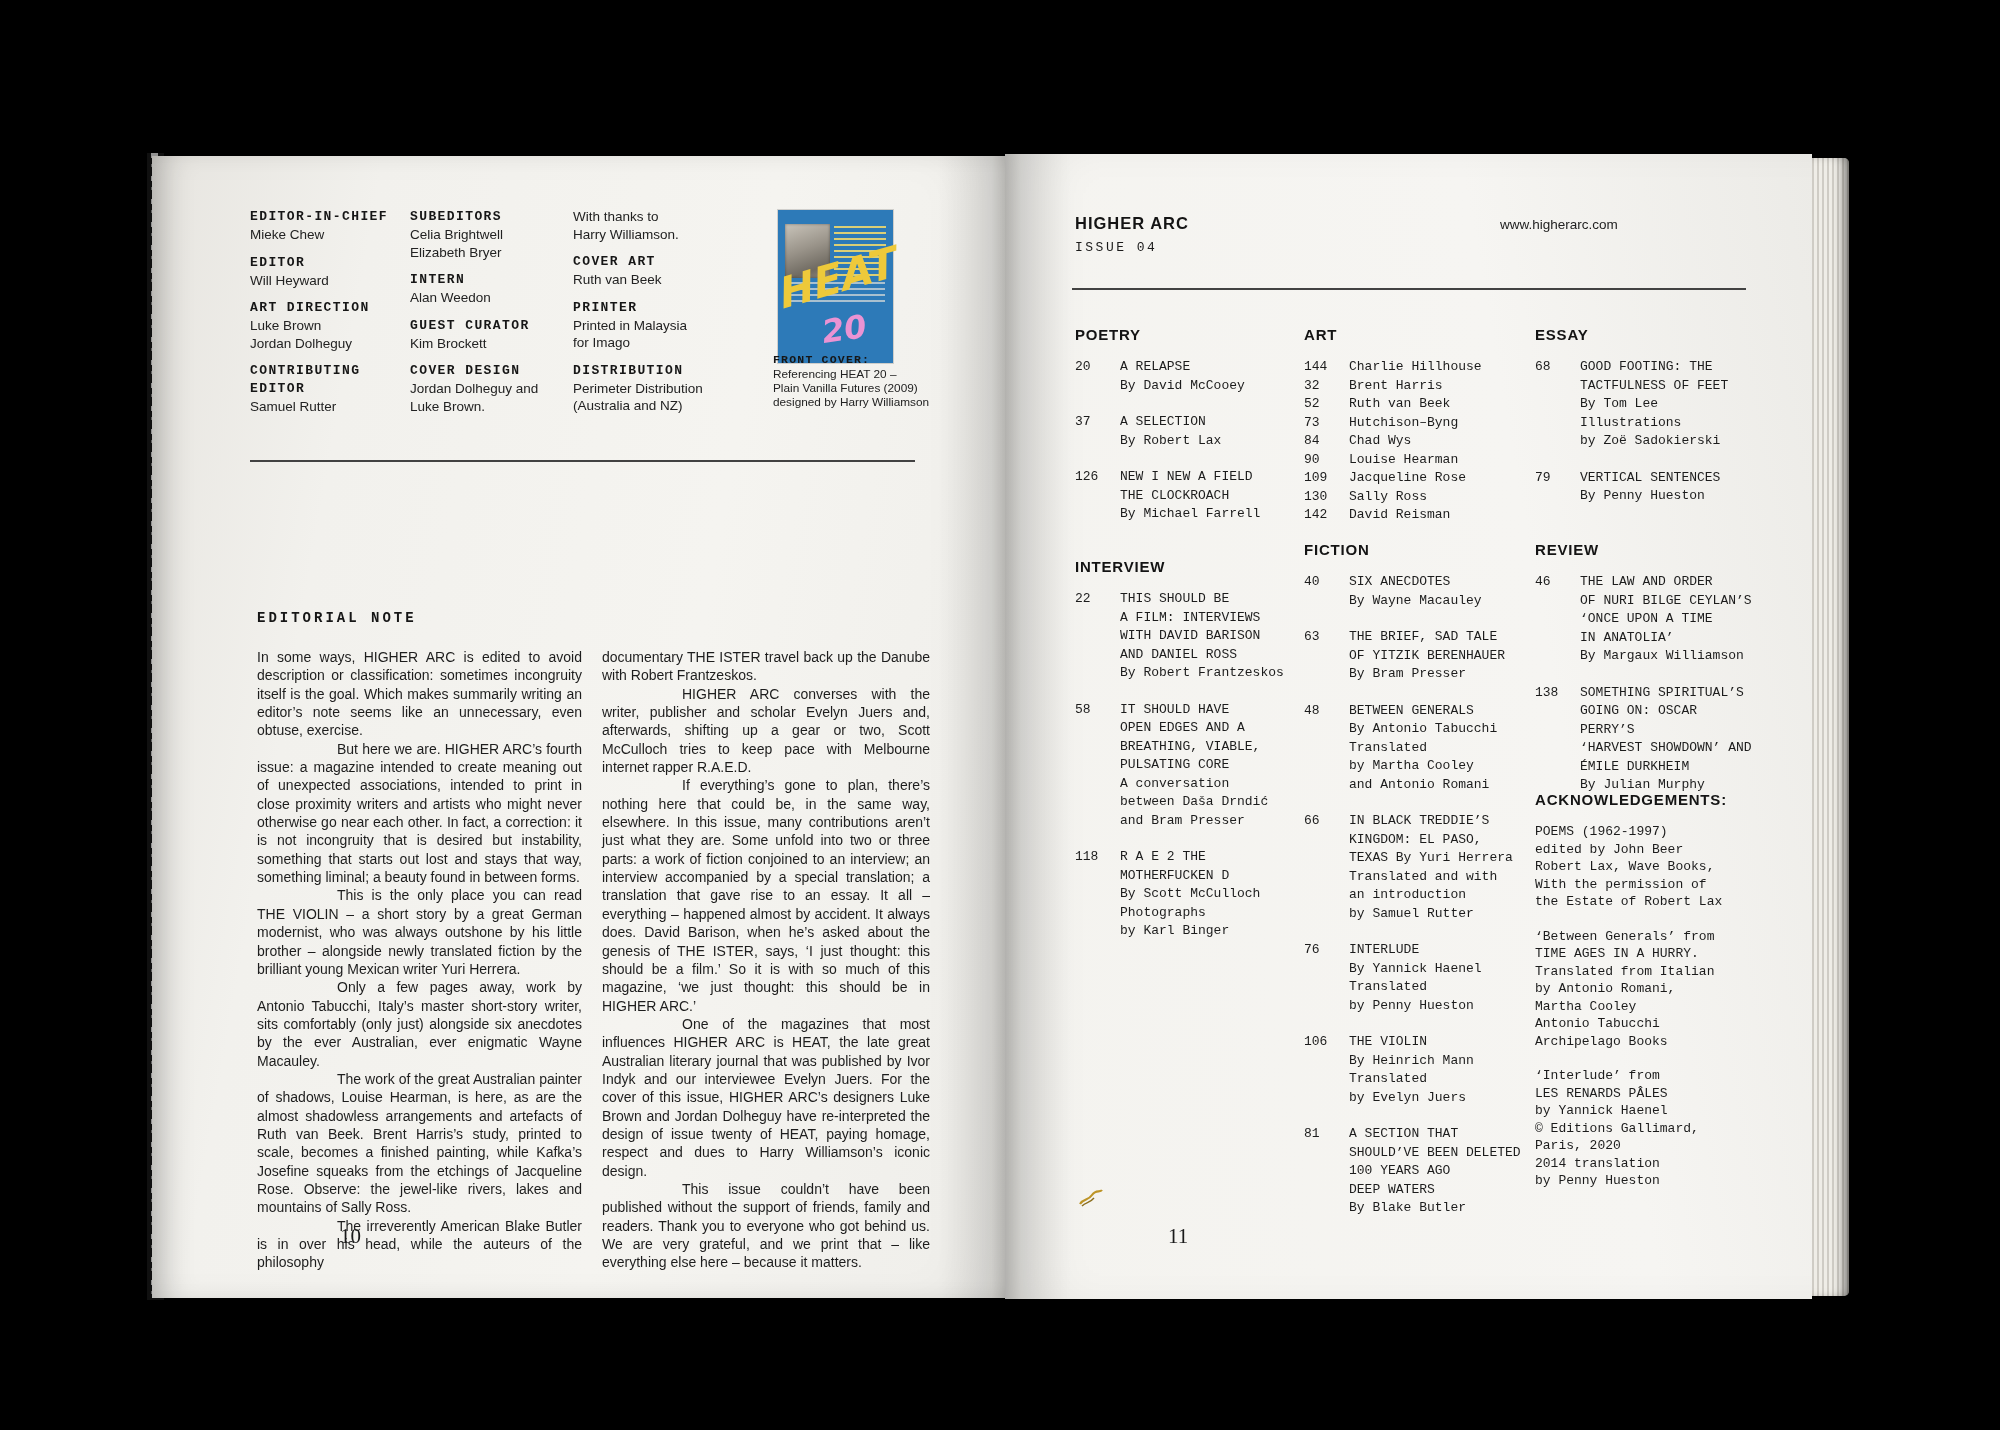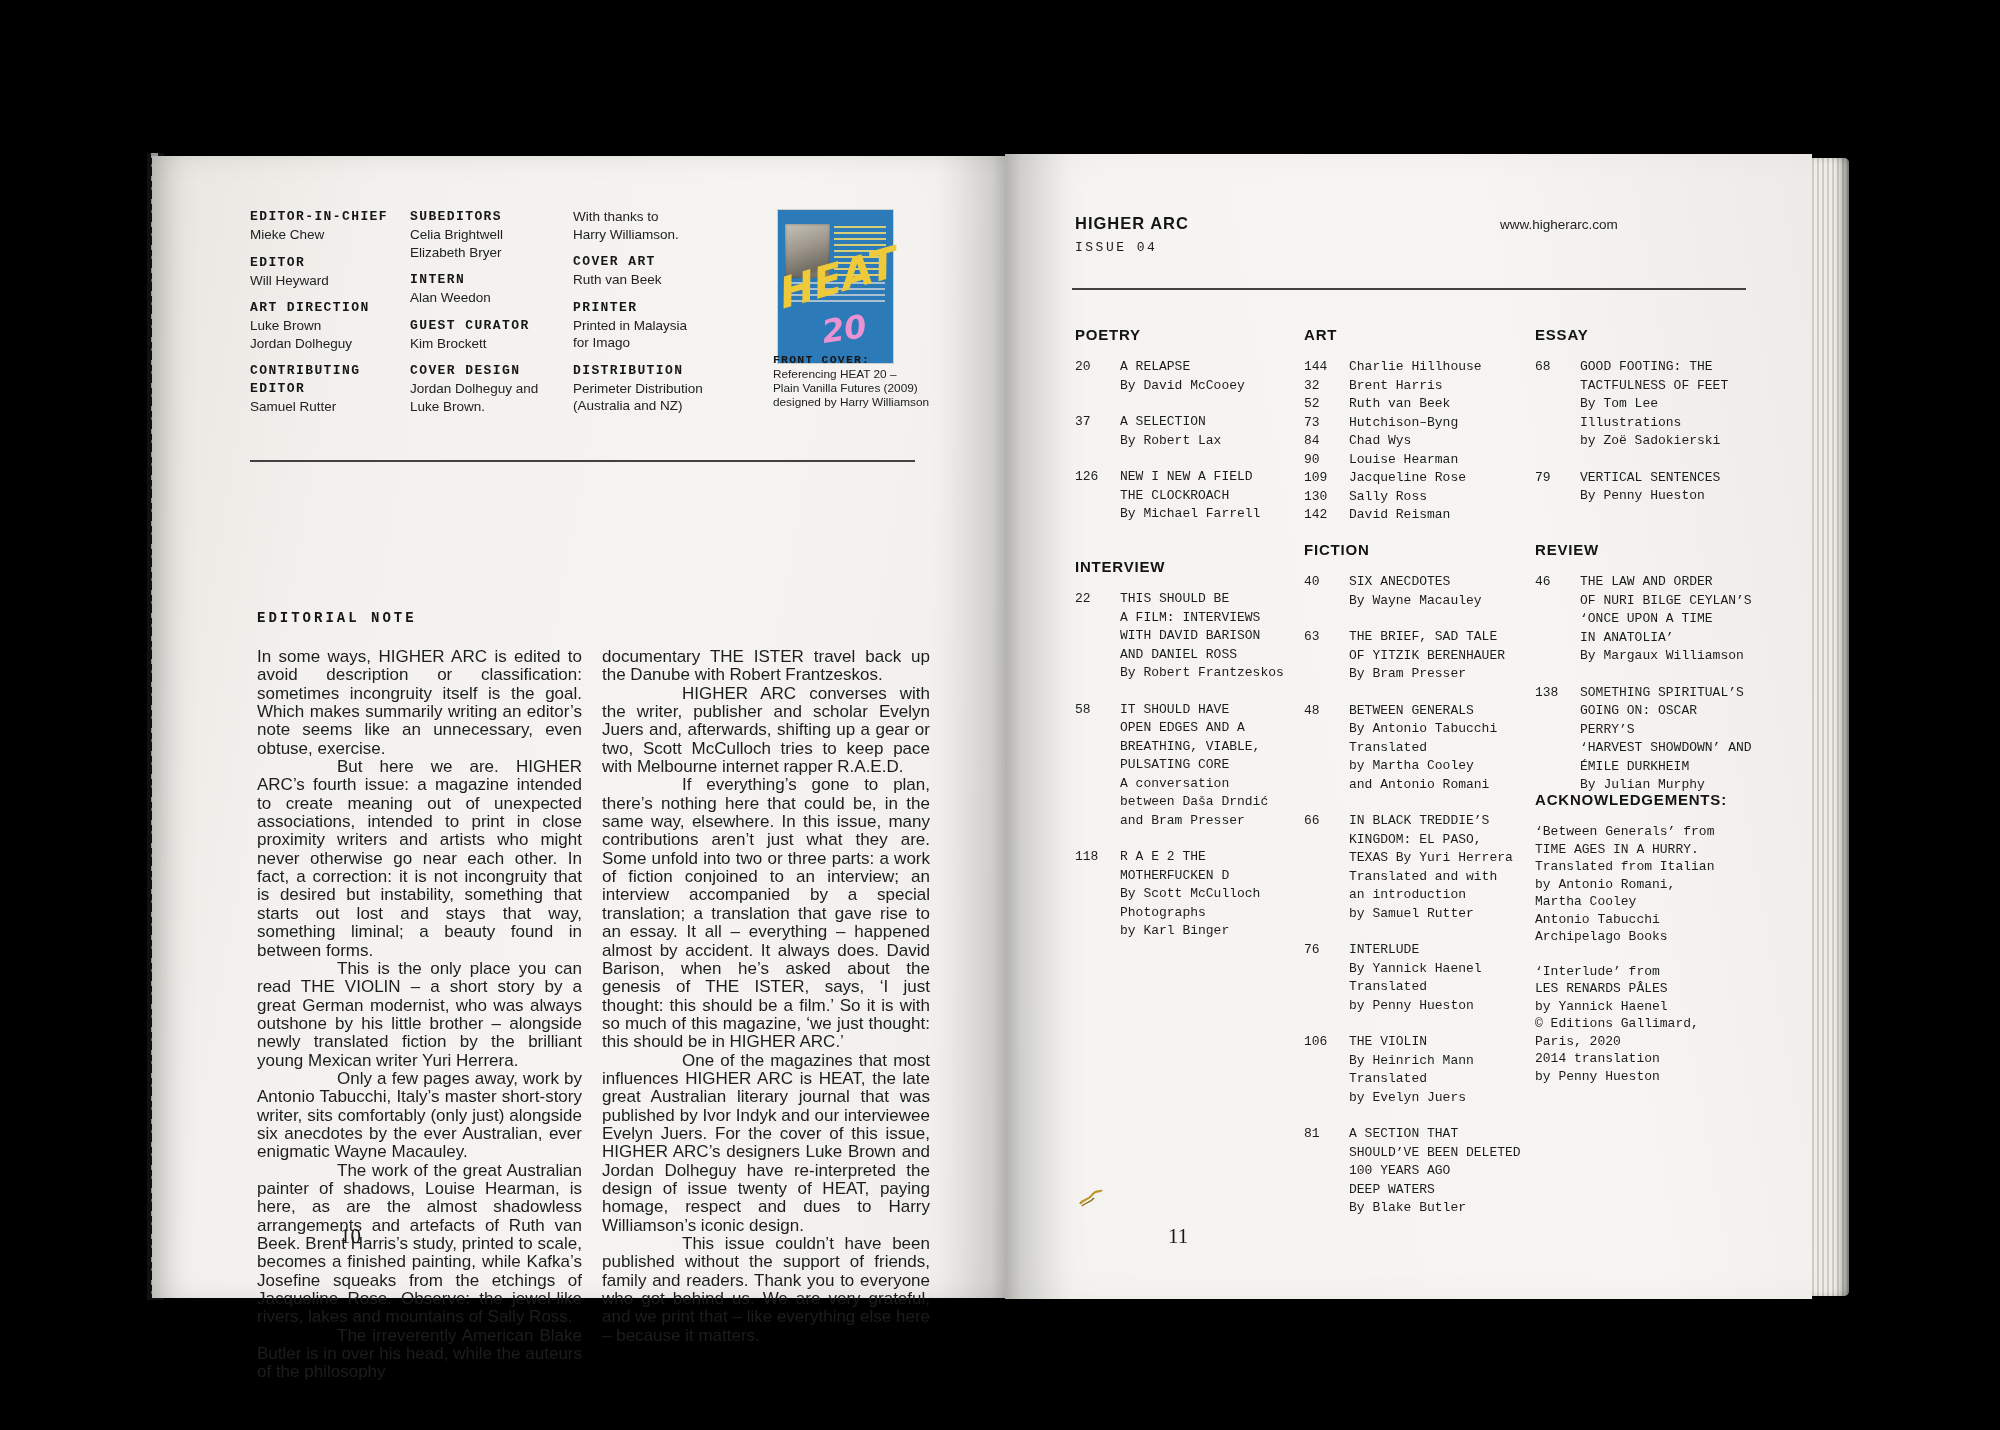--- a/index.html
+++ b/index.html
@@ -50,21 +50,21 @@
   .cap-lines{font-size:11.8px;line-height:14px;color:#222;white-space:pre-line;}
 
   .rule{position:absolute;height:2px;background:#424242;}
 
   
   .ed-heading{position:absolute;left:257px;top:610px;font-family:"Liberation Mono","DejaVu Sans Mono",monospace;
     font-size:14px;font-weight:bold;letter-spacing:3px;color:#161616;text-align:right;}
   .ed-col{position:absolute;top:648px;width:325px;}
   .ed-col1{left:257px;}
   .ed-col2{left:602px;width:328px;}
-  .body-p{font-size:17px;line-height:18.35px;text-align:justify;text-indent:80px;color:#1d1d1d;
+  .body-p{font-size:14px;line-height:18.35px;text-align:justify;text-indent:80px;color:#1d1d1d;
     hyphens:auto;-webkit-hyphens:auto;}
   .body-p.no-indent{text-indent:0;}
 
   .pagenum{position:absolute;font-family:"Liberation Serif","DejaVu Serif",serif;font-size:21px;color:#1a1a1a;}
 
   
   .rp-title{position:absolute;left:1075px;top:214px;font-size:16.5px;font-weight:bold;letter-spacing:1px;color:#141414;}
   .rp-issue{position:absolute;left:1075px;top:240px;font-family:"Liberation Mono","DejaVu Sans Mono",monospace;
     font-size:13px;letter-spacing:2.5px;color:#1a1a1a;}
   .rp-url{position:absolute;left:1500px;top:217px;width:246px;text-align:left;font-size:13.5px;color:#222;}
@@ -382,20 +382,25 @@
           <div class="entry-lines">SOMETHING SPIRITUAL’S
 GOING ON: OSCAR PERRY’S
 ‘HARVEST SHOWDOWN’ AND
 ÉMILE DURKHEIM
 By Julian Murphy</div>
         </div>
       </div>
     </div>
   <div class="sec sec-ack">
       <div class="sec-title">ACKNOWLEDGEMENTS:</div>
+      <div class="ack-block">POEMS (1962-1997)
+edited by John Beer
+Robert Lax, Wave Books,
+With the permission of
+the Estate of Robert Lax</div>
       <div class="ack-block">‘Between Generals’ from
 TIME AGES IN A HURRY.
 Translated from Italian
 by Antonio Romani,
 Martha Cooley
 Antonio Tabucchi
 Archipelago Books</div>
       <div class="ack-block">‘Interlude’ from
 LES RENARDS PÂLES
 by Yannick Haenel

